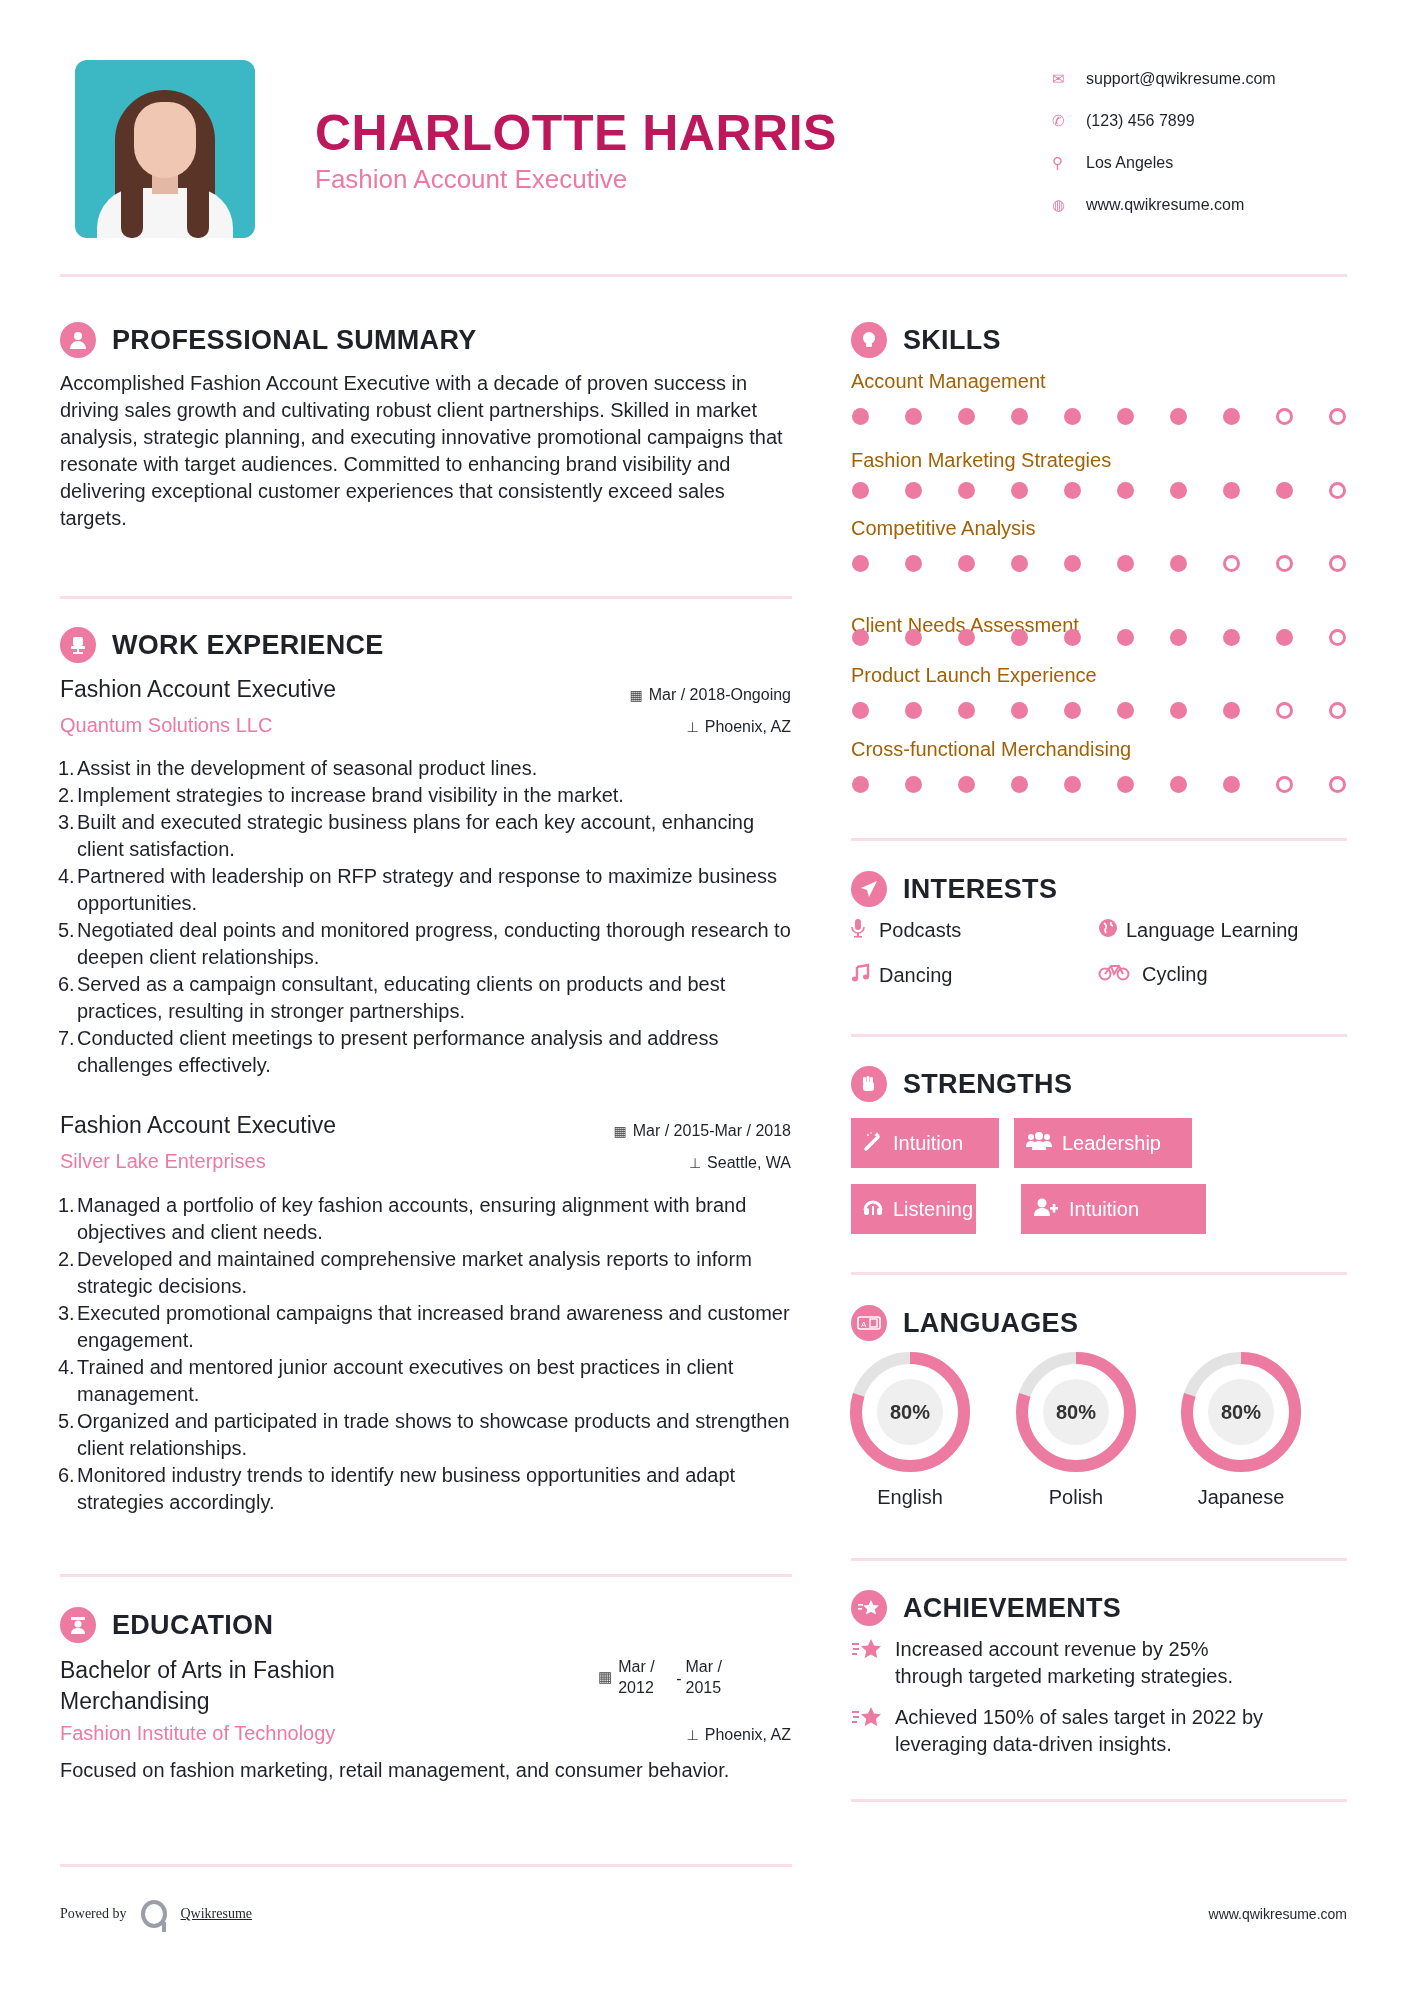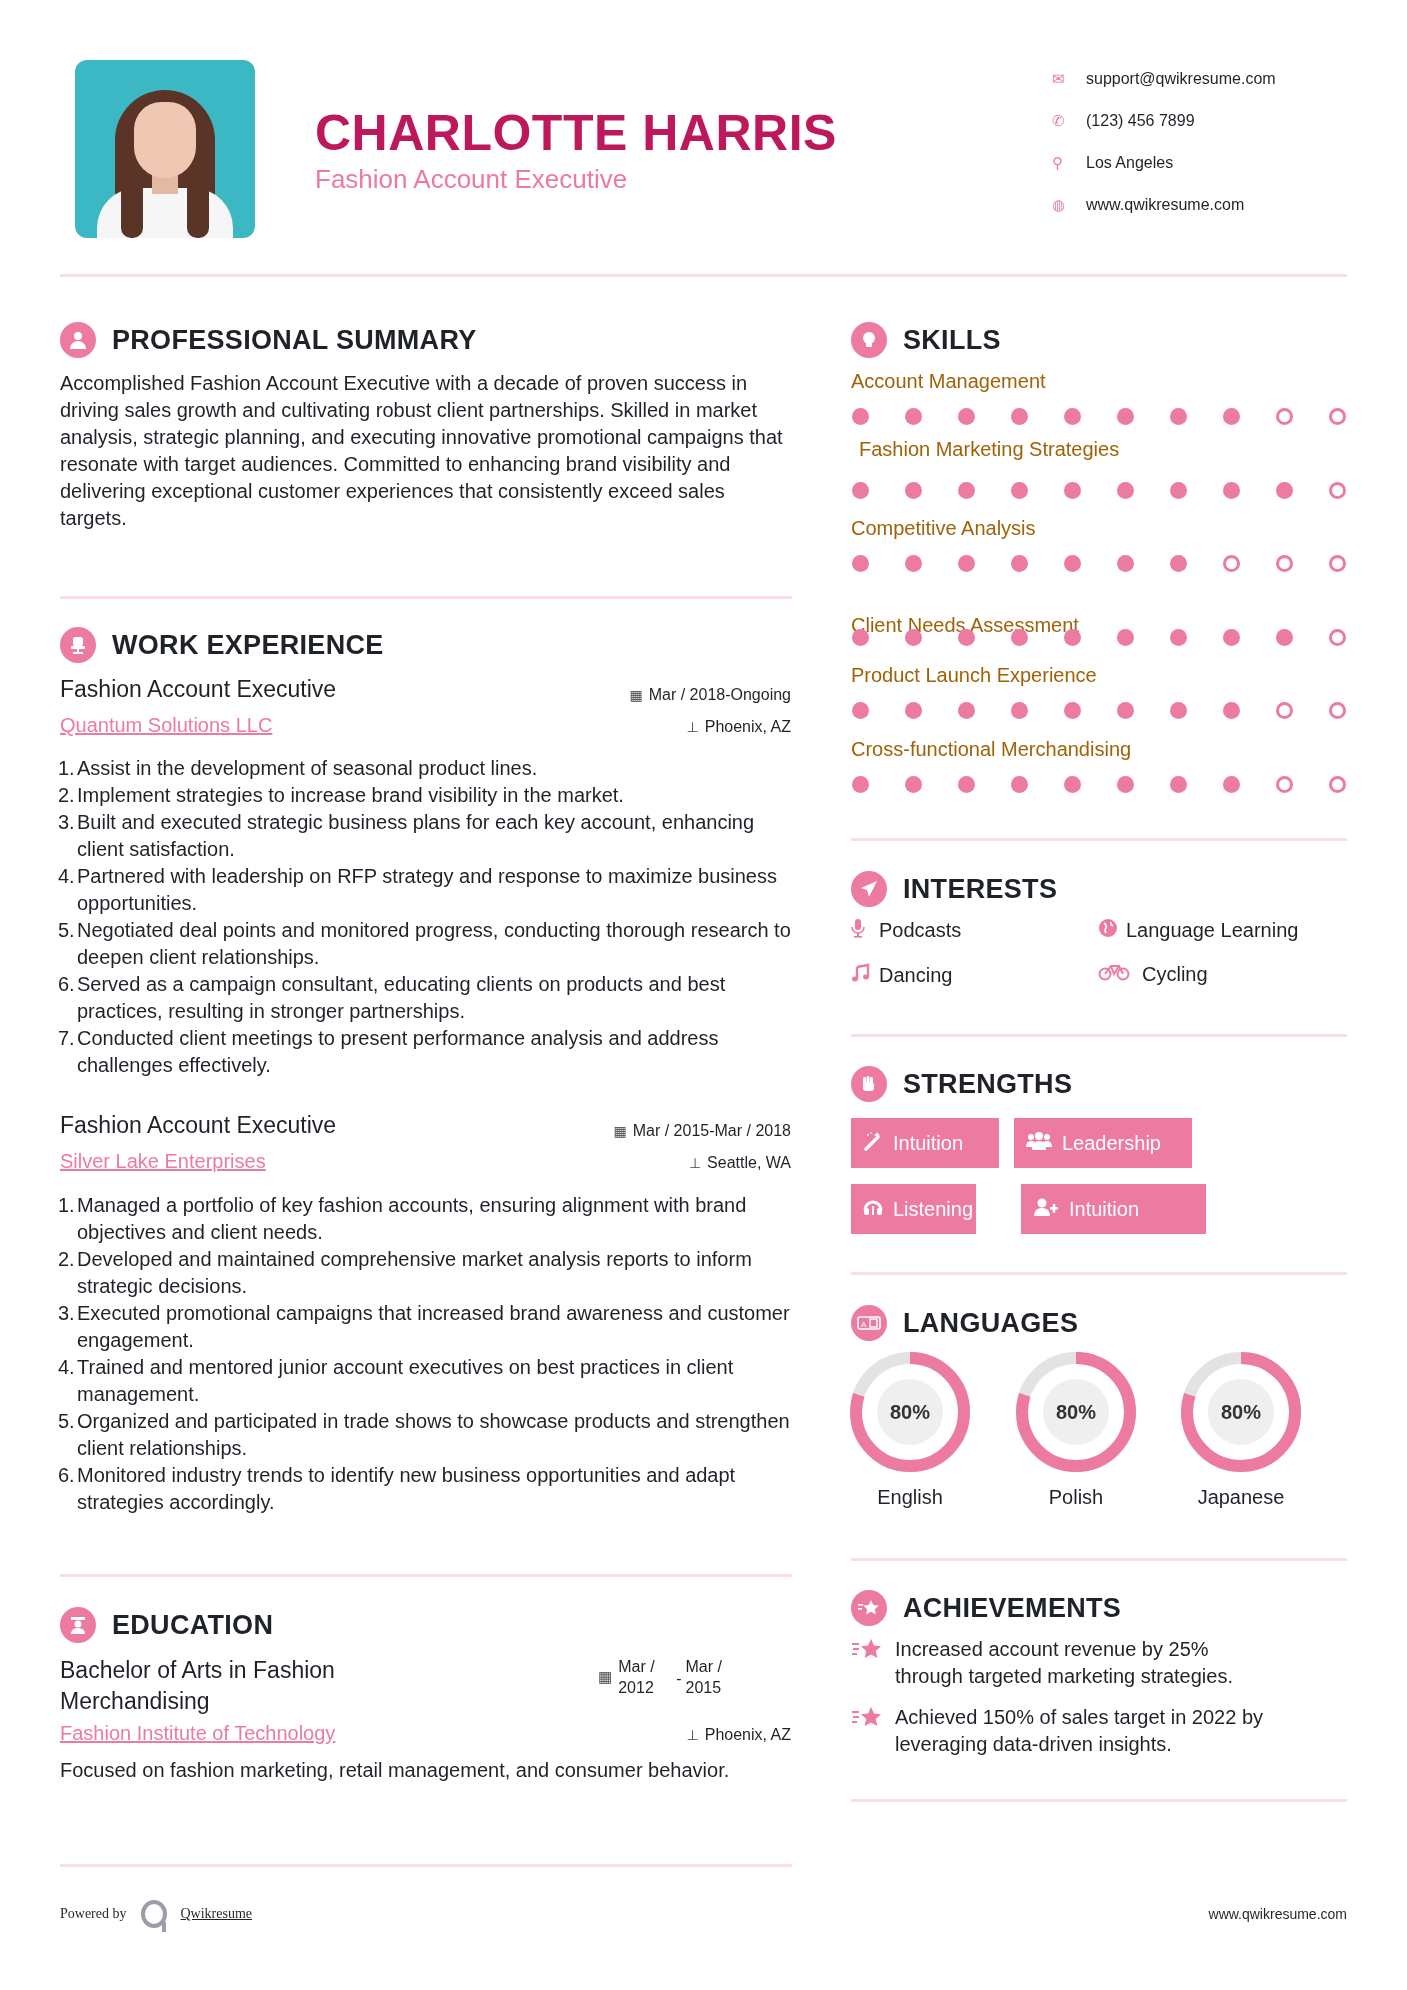--- a/index.html
+++ b/index.html
@@ -23,21 +23,21 @@
 
   .hr { position: absolute; height: 3px; background: #fbdde7; }
 
   .sec-head { position: absolute; display: flex; align-items: center; }
   .sec-icon { width: 36px; height: 36px; border-radius: 50%; background: #ec7aa1; color: #fff; display: flex; align-items: center; justify-content: center; font-size: 18px; margin-right: 16px; }
   .sec-title { font-size: 27px; font-weight: bold; color: #1f2329; letter-spacing: 0.3px; }
 
   .para { position: absolute; font-size: 20px; line-height: 27px; color: #1f2329; }
 
   .job-title { position: absolute; font-size: 23px; color: #1f2329; }
-  .company { position: absolute; font-size: 20px; color: #ec7aa1; text-decoration: underline; }
+  .company { position: absolute; font-size: 20px; color: #ec7aa1; }
   .meta { position: absolute; font-size: 16px; color: #1f2329; text-align: right; white-space: nowrap; }
   .meta .mi { color: #444; margin-right: 6px; font-size: 14px; }
 
   ol.bullets { position: absolute; font-size: 20px; line-height: 27px; color: #1f2329; padding-left: 0; list-style: none; }
   ol.bullets li { position: relative; padding-left: 19px; }
   ol.bullets li .num { position: absolute; left: 0; top: 0; }
 
   .skill-name { position: absolute; font-size: 20px; color: #a16207; }
   .dots { position: absolute; display: flex; }
   .dot { width: 17px; height: 17px; border-radius: 50%; margin-right: 36px; }
@@ -210,21 +210,21 @@
       <span class="dot full"></span>
       <span class="dot full"></span>
       <span class="dot full"></span>
       <span class="dot full"></span>
       <span class="dot full"></span>
       <span class="dot full"></span>
       <span class="dot full"></span>
       <span class="dot empty"></span>
       <span class="dot empty"></span>
     </div>
-    <div class="skill-name" style="left: 851px; top: 438px; margin-left: 8px;">Fashion Marketing Strategies</div>
+    <div class="skill-name" style="left: 851px; top: 449px;">Fashion Marketing Strategies</div>
     <div class="dots" style="left: 852px; top: 481.5px;">
       <span class="dot full"></span>
       <span class="dot full"></span>
       <span class="dot full"></span>
       <span class="dot full"></span>
       <span class="dot full"></span>
       <span class="dot full"></span>
       <span class="dot full"></span>
       <span class="dot full"></span>
       <span class="dot full"></span>

